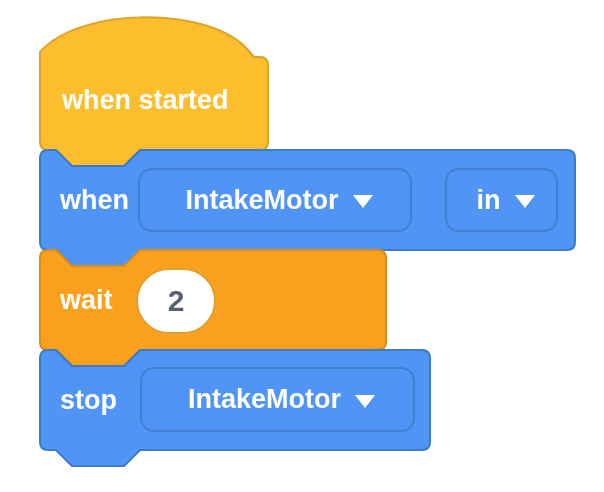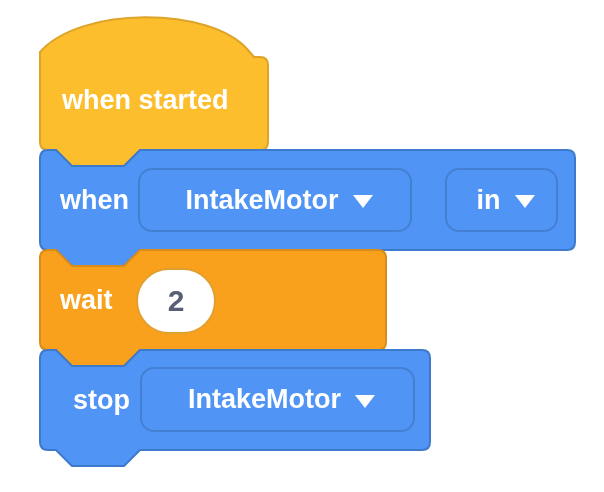--- a/index.html
+++ b/index.html
@@ -91,20 +91,20 @@
     <span class="caret"></span>
   </div>
 
   <span class="block-label" style="left:60px; top:250px;">wait</span>
 
   <div class="oval-input" style="left:136px; top:268px; width:80px; height:66px;">
     <span>2</span>
   </div>
 
 
-  <span class="block-label" style="left:60px; top:350px;margin-left:13px;">stop</span>
+  <span class="block-label" style="left:60px; top:350px;">stop</span>
 
   <div class="dropdown" style="left:140px; top:367px; width:275px; height:65px;">
     <span>IntakeMotor</span>
     <span class="caret"></span>
   </div>
 
 </div>
 
 </body></html>

